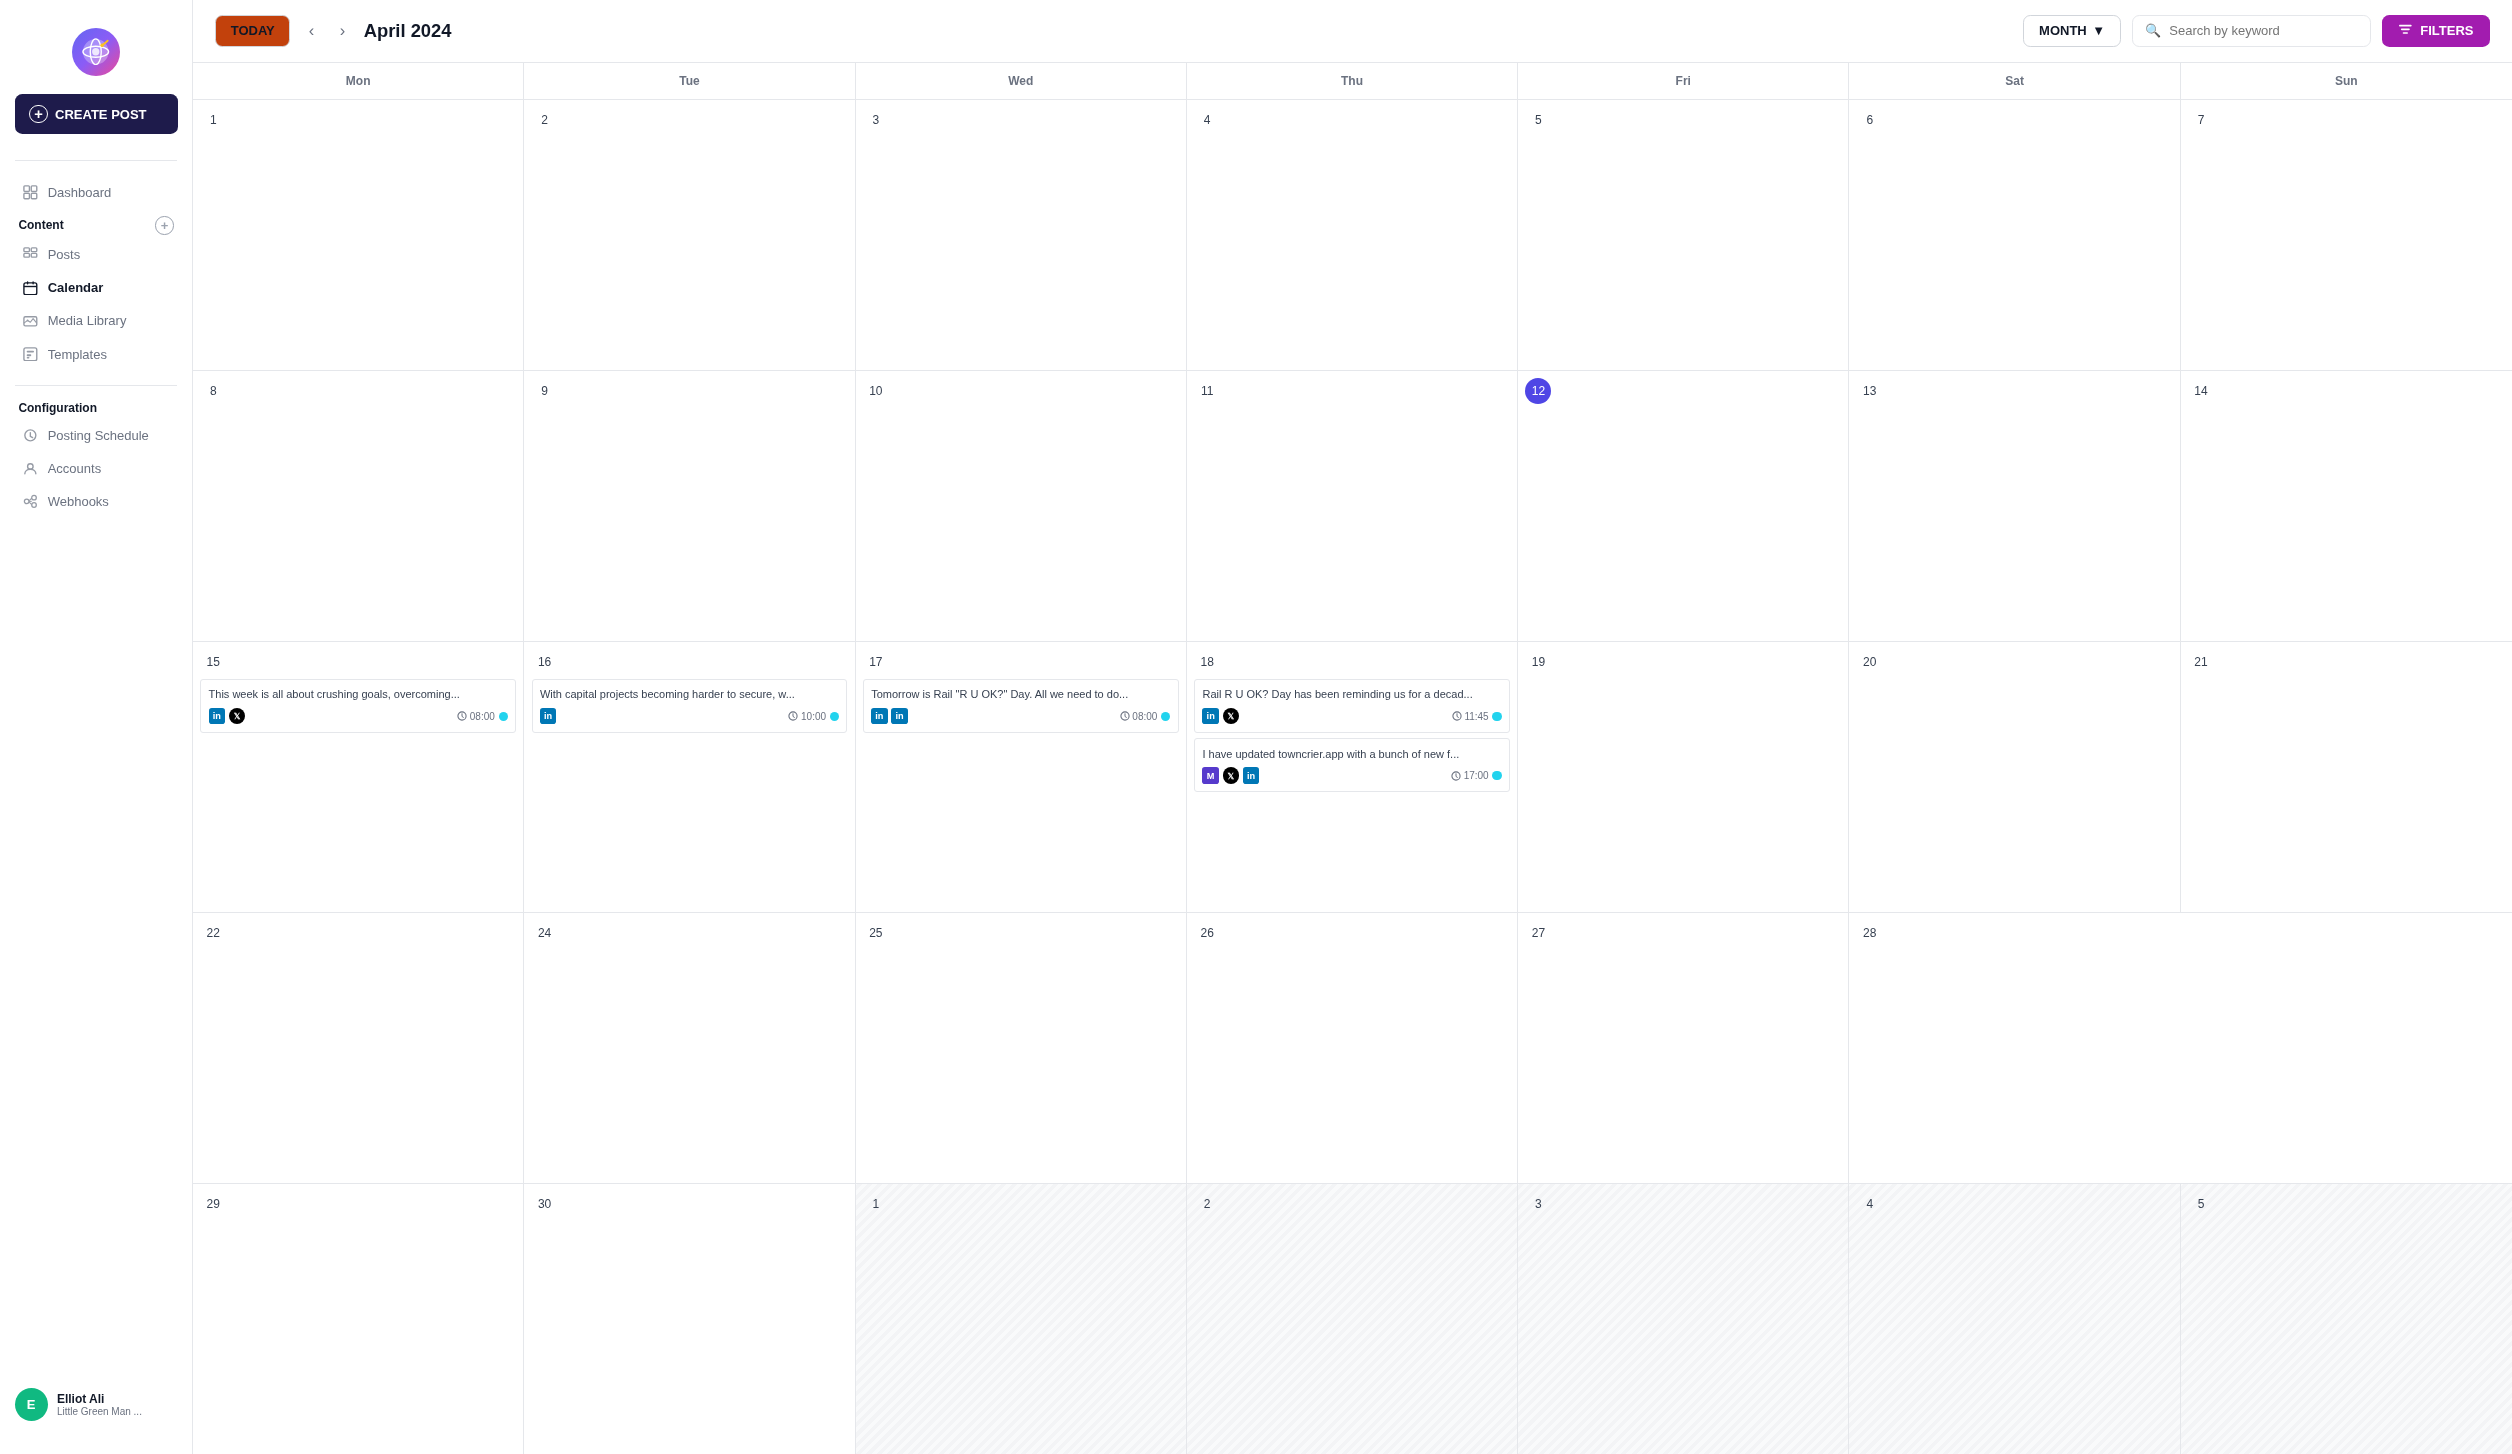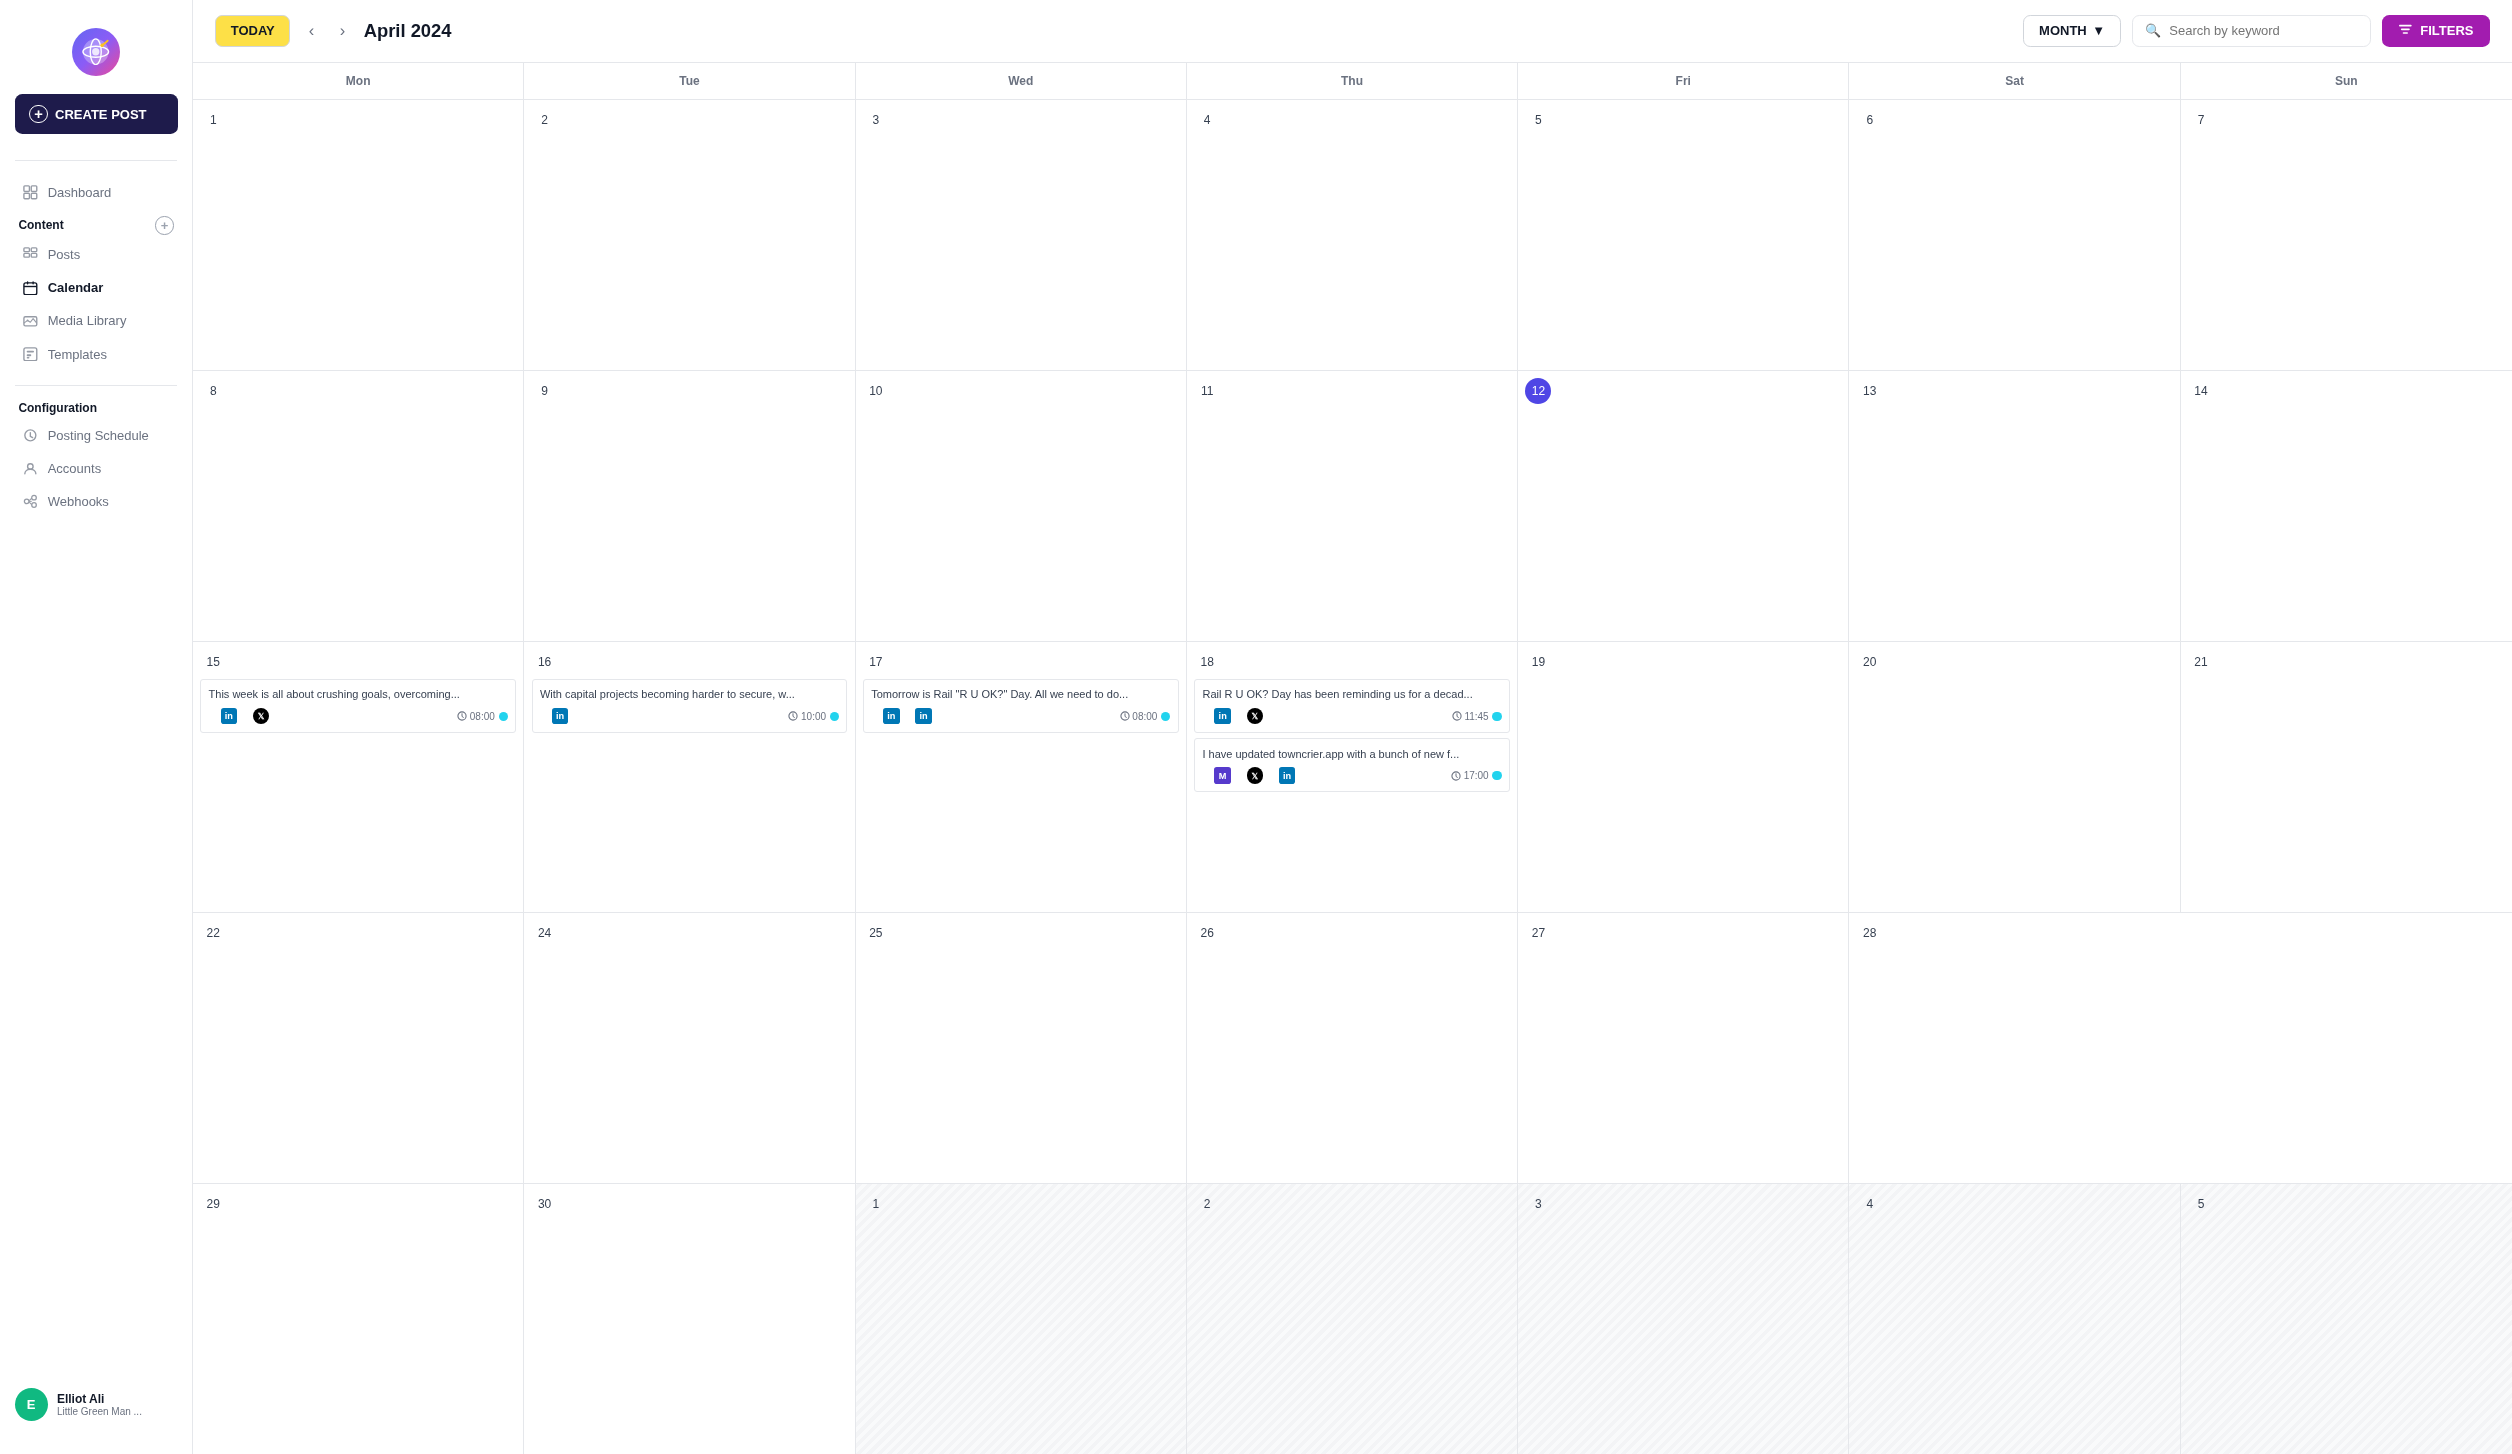--- a/index.html
+++ b/index.html
@@ -151,21 +151,21 @@
     .cal-header {
       display: flex;
       align-items: center;
       padding: 14.7px 22px;
       border-bottom: 0.9px solid #e5e7eb;
       gap: 11px;
       background: #fff;
     }
     .today-btn {
       border: 1.4px solid #d1d5db;
-      background: #fde047;
+      background: #c2410c;
       border-radius: 7.3px;
       padding: 7.3px 14.7px;
       font-size: 13px;
       font-weight: 600;
       cursor: pointer;
       color: #111827;
     }
     .nav-btn {
       background: none;
       border: none;
@@ -325,21 +325,20 @@
     }
     .platform-icon {
       width: 16.5px;
       height: 16.5px;
       border-radius: 2.8px;
       display: flex;
       align-items: center;
       justify-content: center;
       font-size: 9.2px;
       font-weight: 700;
-      margin-left: 12px;
     }
     .platform-linkedin { background: #0077b5; color: #fff; }
     .platform-x { background: #000; color: #fff; border-radius: 50%; font-size: 8.3px; }
     .platform-mastodon { background: #563acc; color: #fff; border-radius: 2.8px; font-size: 9.2px; }
     .event-time {
       display: flex;
       align-items: center;
       gap: 2.8px;
       font-size: 10px;
       color: #6b7280;

